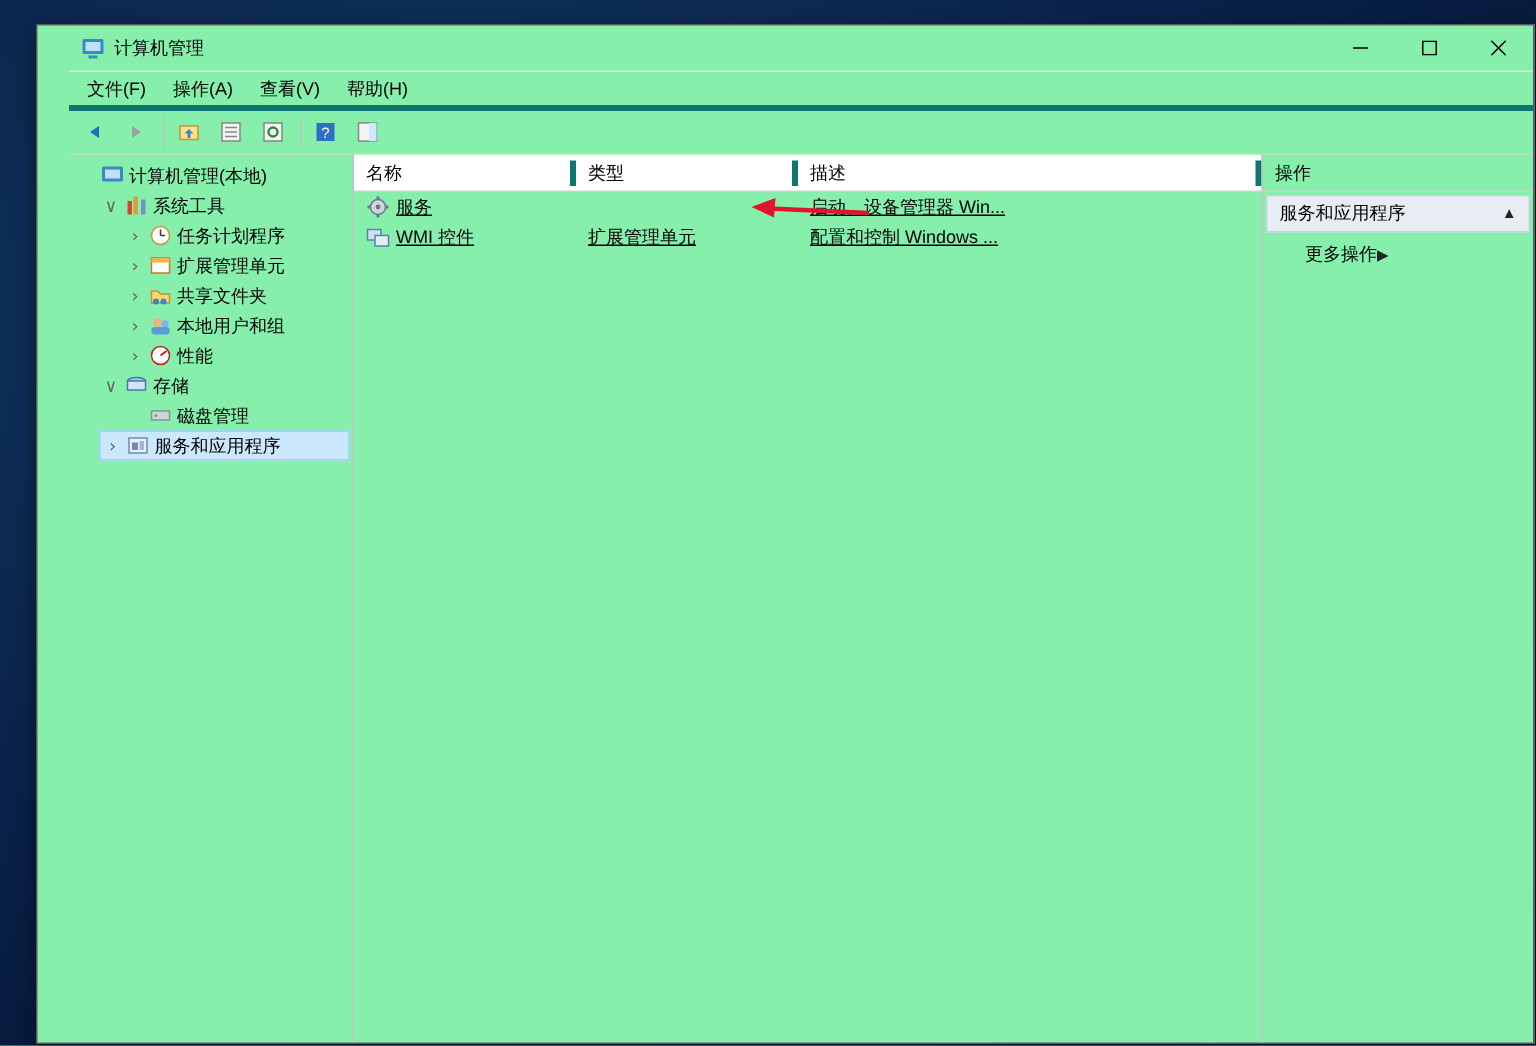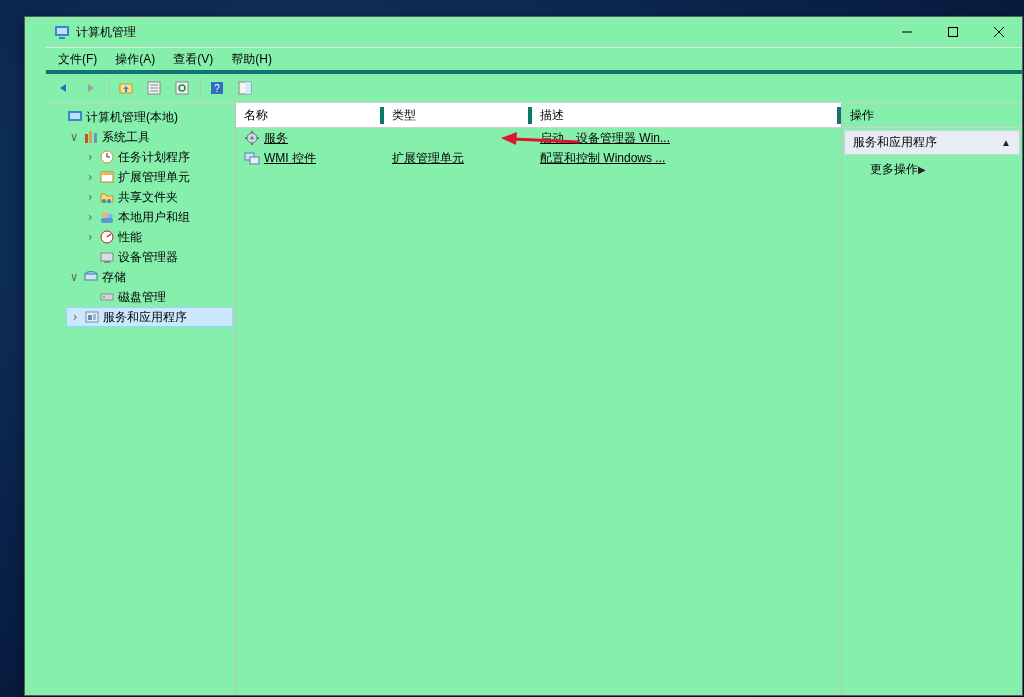--- a/index.html
+++ b/index.html
@@ -249,32 +249,20 @@
                   <span class="exp">›</span>
                   <span class="ticon">
                         <svg viewBox="0 0 16 16">
                           <circle cx="8" cy="8" r="6" fill="#fff" stroke="#b22"></circle>
                           <line x1="8" y1="8" x2="12" y2="5" stroke="#b22" stroke-width="1.4"></line>
                         </svg>
                       </span>
                   <span>性能</span>
                     </div>
                   </li>
-                <li>
-                    <div class="tree-row">
-                  <span class="exp blank">·</span>
-                  <span class="ticon">
-                        <svg viewBox="0 0 16 16">
-                          <rect x="2" y="4" width="12" height="8" fill="#d7dde4" stroke="#888"></rect>
-                          <rect x="5" y="12" width="6" height="2" fill="#888"></rect>
-                        </svg>
-                      </span>
-                  <span>设备管理器</span>
-                    </div>
-                  </li>
               </ul>
             </li>
             <li>
               <div class="tree-row">
                 <span class="exp">∨</span>
                 <span class="ticon">
                     <svg viewBox="0 0 16 16">
                       <ellipse cx="8" cy="5" rx="6" ry="2.4" fill="#9ec9ee" stroke="#4a7ba6"></ellipse>
                       <rect x="2" y="5" width="12" height="6" fill="#cfe4f6" stroke="#4a7ba6"></rect>
                     </svg>

